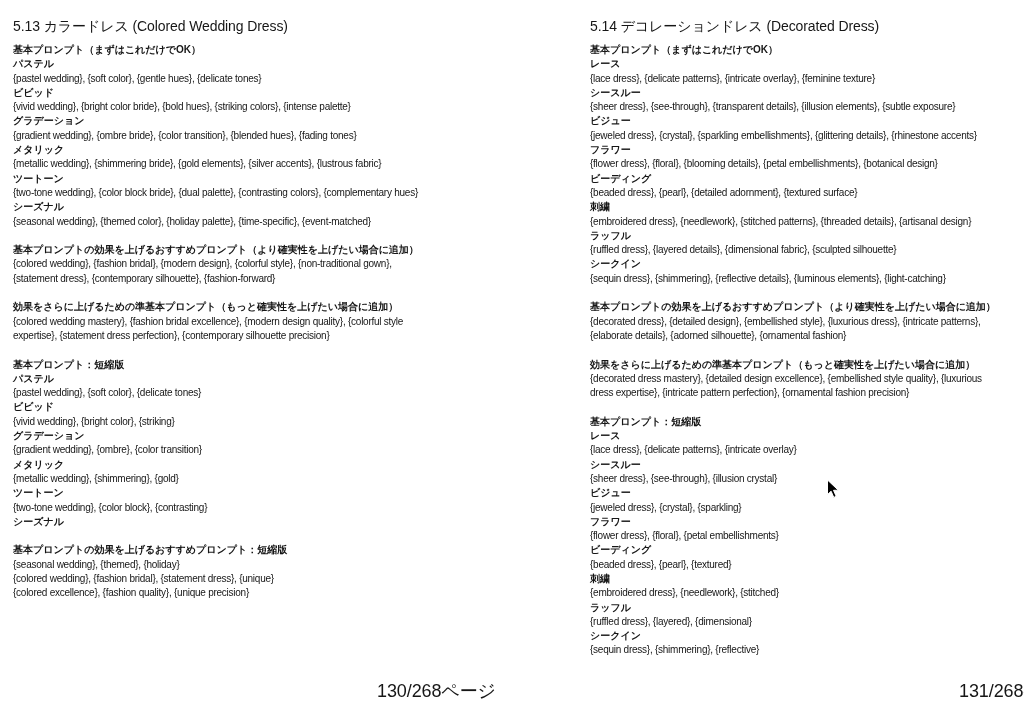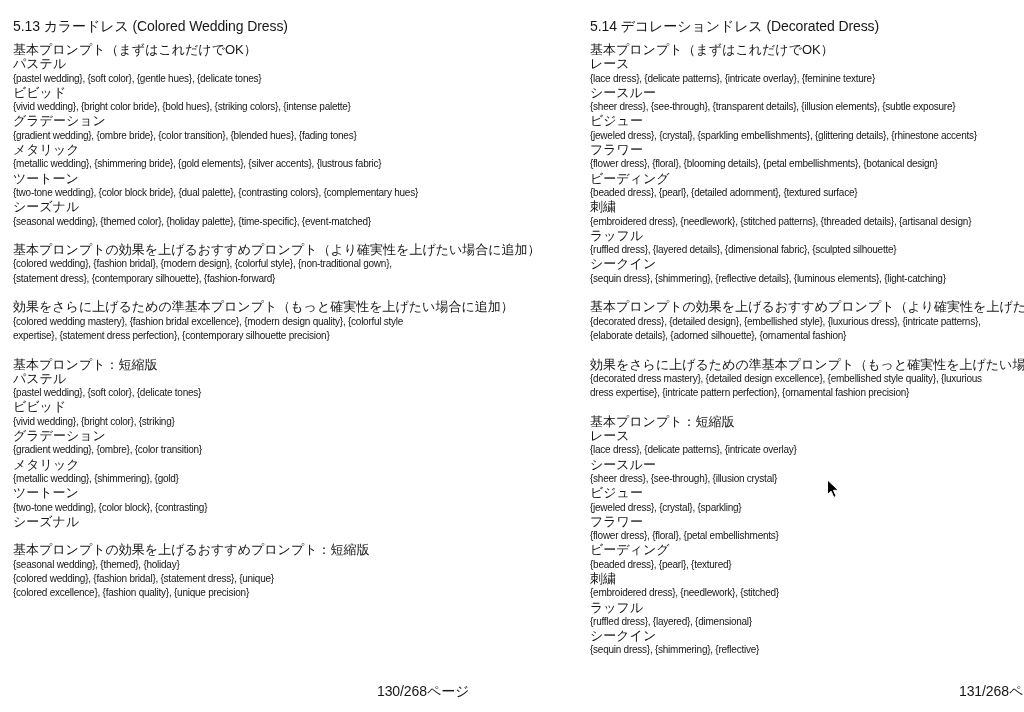--- a/index.html
+++ b/index.html
@@ -29,30 +29,30 @@
     white-space: pre;
   }
 
   .bk {
     font-size: 10px;
     line-height: 14.3px;
     letter-spacing: -0.25px;
     white-space: pre;
   }
   .bk.heading, .bk.label {
-    font-weight: 400;
-    font-size: 13px;
+    font-weight: 700;
+    font-size: 10px;
     letter-spacing: 0;
   }
   .bk.gap { margin-top: 14.3px; }
 
   .page-footer {
     position: absolute;
     top: 684px;
-    font-size: 14px;
+    font-size: 18px;
     line-height: 15px;
     letter-spacing: -0.1px;
     white-space: pre;
     text-align: right;
   }
   #footer-1 { left: 377px; }
   #footer-2 { left: 959px; }
 
   .cursor {
     position: absolute;

